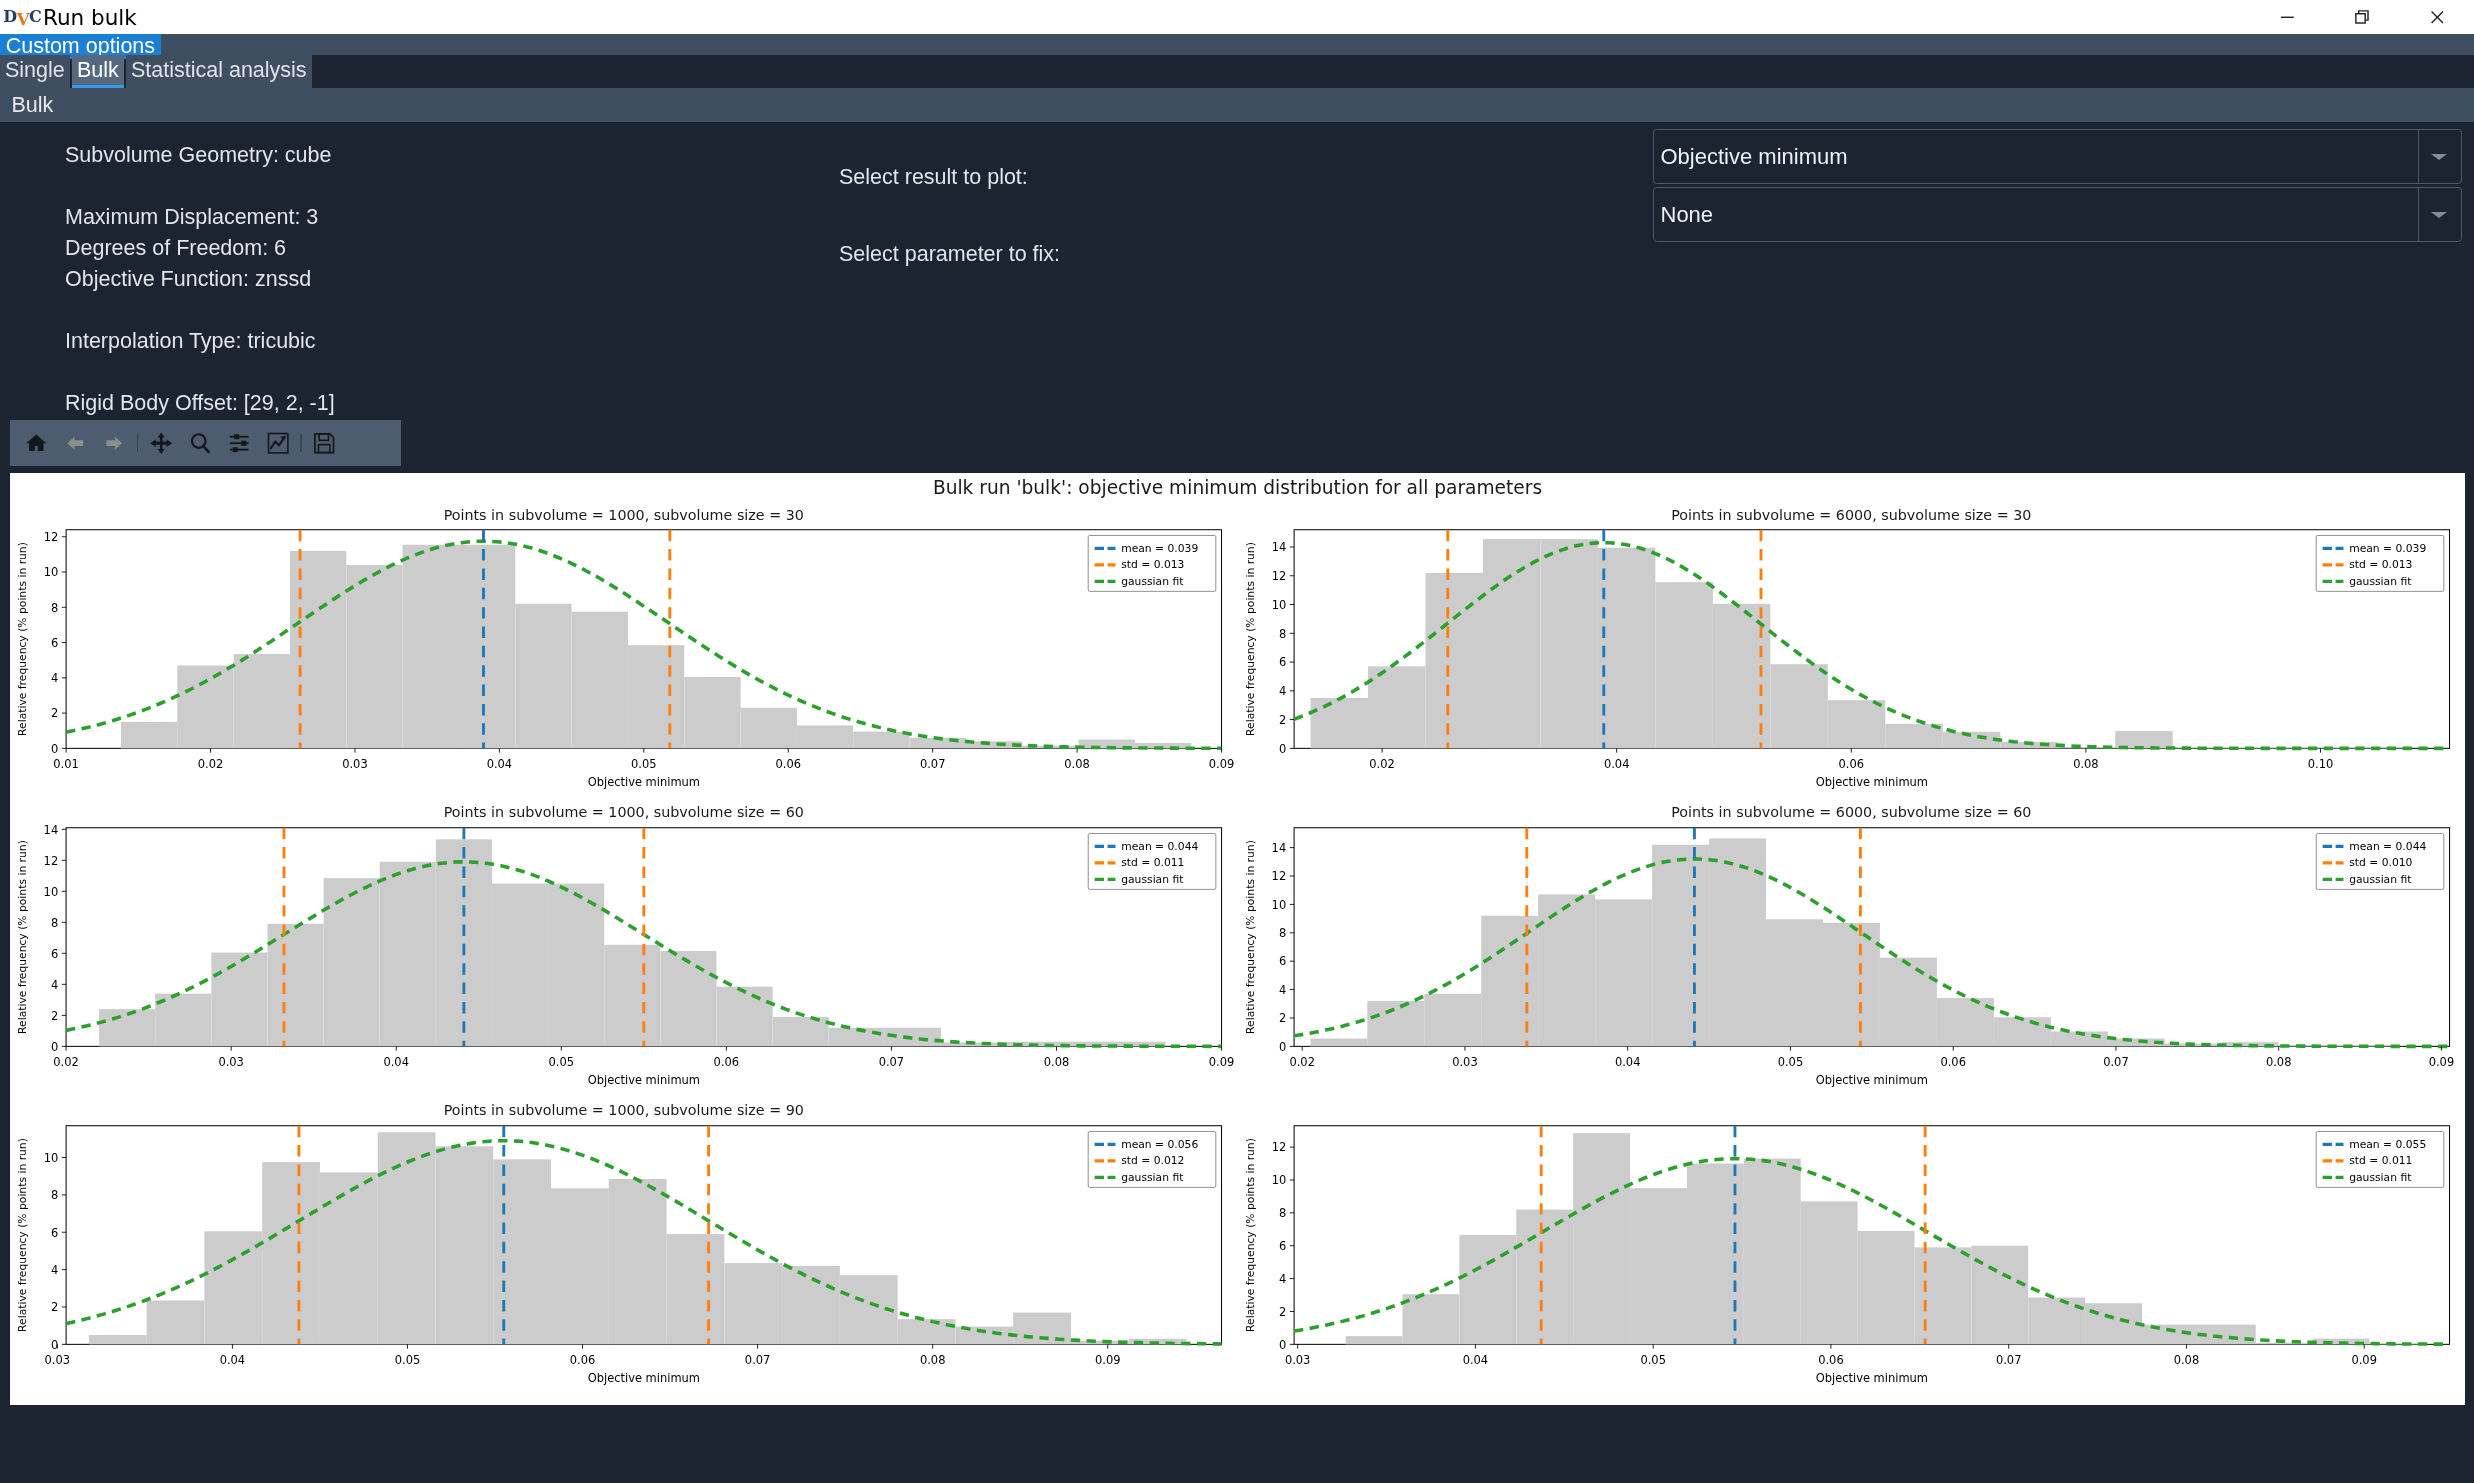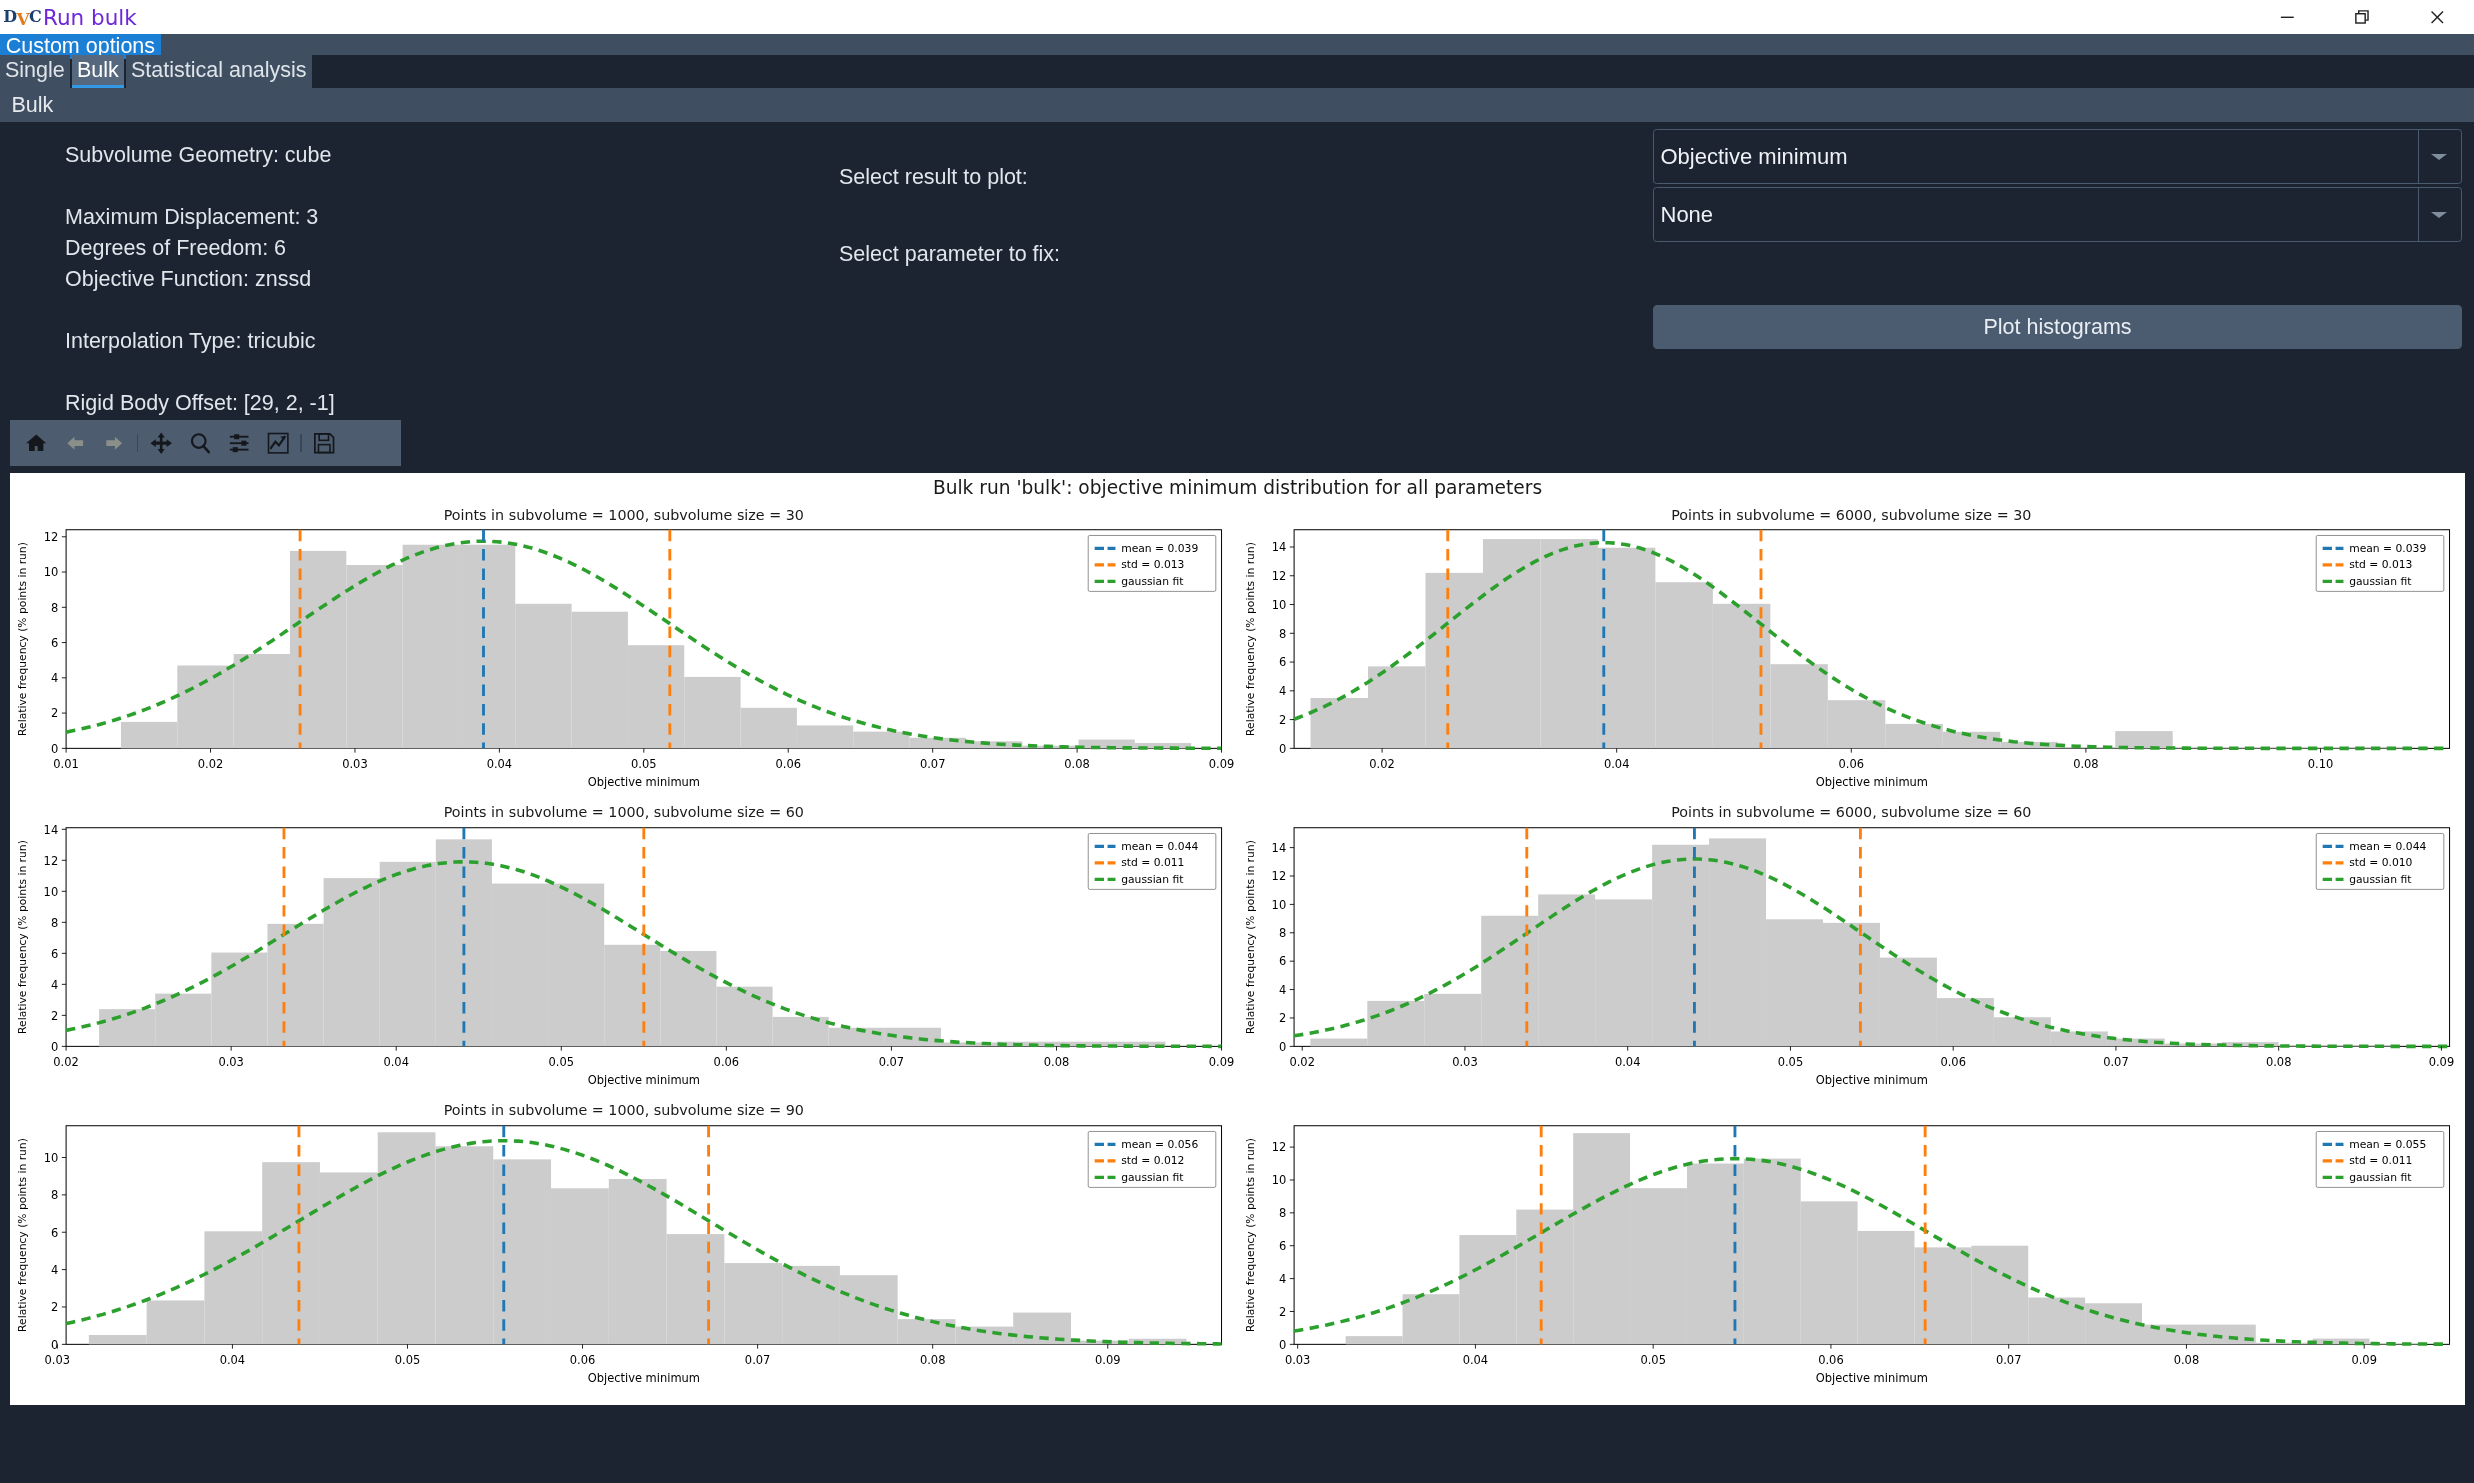--- a/index.html
+++ b/index.html
@@ -19,21 +19,21 @@
   .app-logo {
     margin-left: 5.7px; width: 33px; height: 24.4px;
     display: flex; align-items: center; justify-content: center;
     font-size: 18px; font-weight: 700; letter-spacing: -0.7px;
     font-family: "DejaVu Serif", serif;
   }
   .app-logo .l1 { color: #1c3f72; font-size: 16px; }
   .app-logo .l2 { color: #e07b20; font-size: 17px; position: relative; top: 2.2px; }
   .app-logo .l3 { color: #1c3f72; font-size: 16px; }
   .title-text {
-    font-size: 21.5px; color: #6d28d9; margin-left: 4.3px;
+    font-size: 21.5px; color: #000000; margin-left: 4.3px;
     font-family: "DejaVu Sans", sans-serif;
   }
   .win-controls { position: absolute; right: 0; top: 0; height: 34px; display: flex; }
   .win-btn {
     width: 75px; height: 34px;
     display: flex; align-items: center; justify-content: center;
     color: #222;
   }
   .win-btn svg { display: block; }
 
@@ -237,21 +237,20 @@
     <div class="select-box">
       <span>Objective minimum</span>
       <span class="sep"></span>
       <span class="chev"></span>
     </div>
     <div class="select-box">
       <span>None</span>
       <span class="sep"></span>
       <span class="chev"></span>
     </div>
-    <div class="plot-btn">Plot histograms</div>
   </div>
 </div>
 
 <div class="mpl-toolbar">
   <div class="tb-btn">
     <svg width="24.4" height="24.4" viewBox="0 0 34 34">
       <path d="M17 5 L3 17 h4 v11 h8 v-7 h4 v7 h8 V17 h4 Z" fill="#14181d"></path>
       <path d="M17 7 L8 14.5 v2.5 l9-7.5 9 7.5 v-2.5 Z" fill="#14181d"></path>
     </svg>
   </div>

